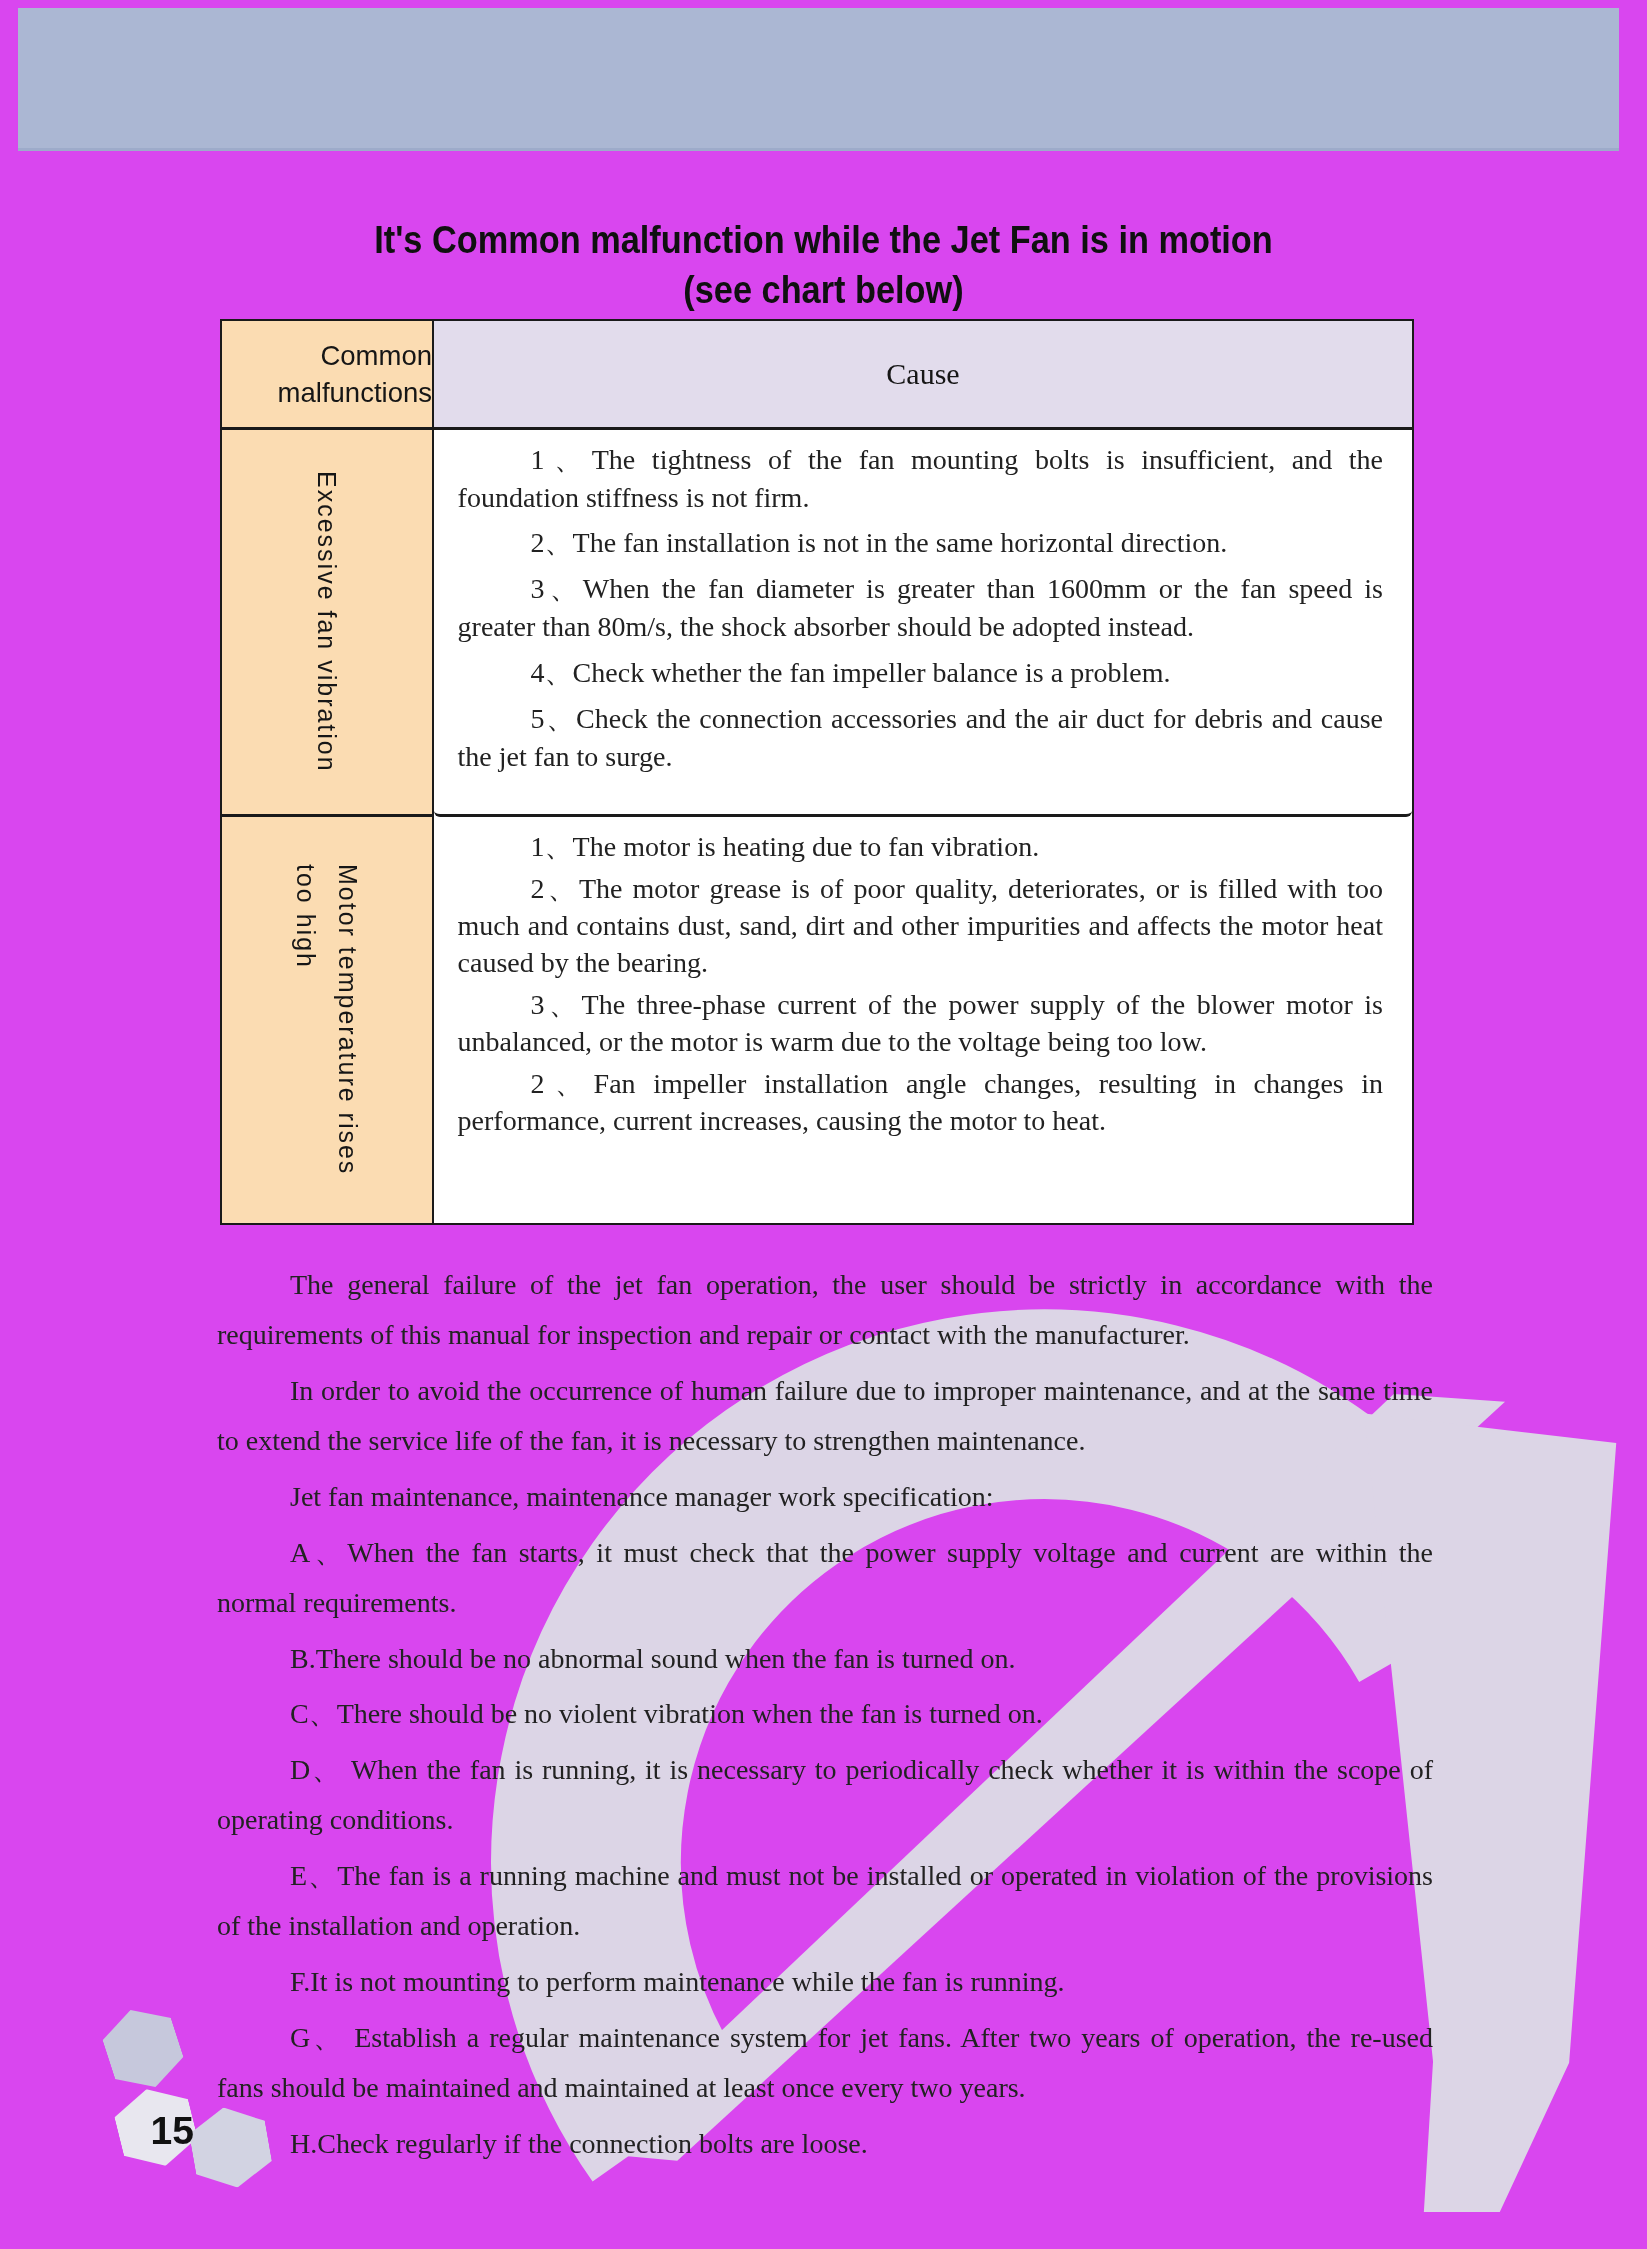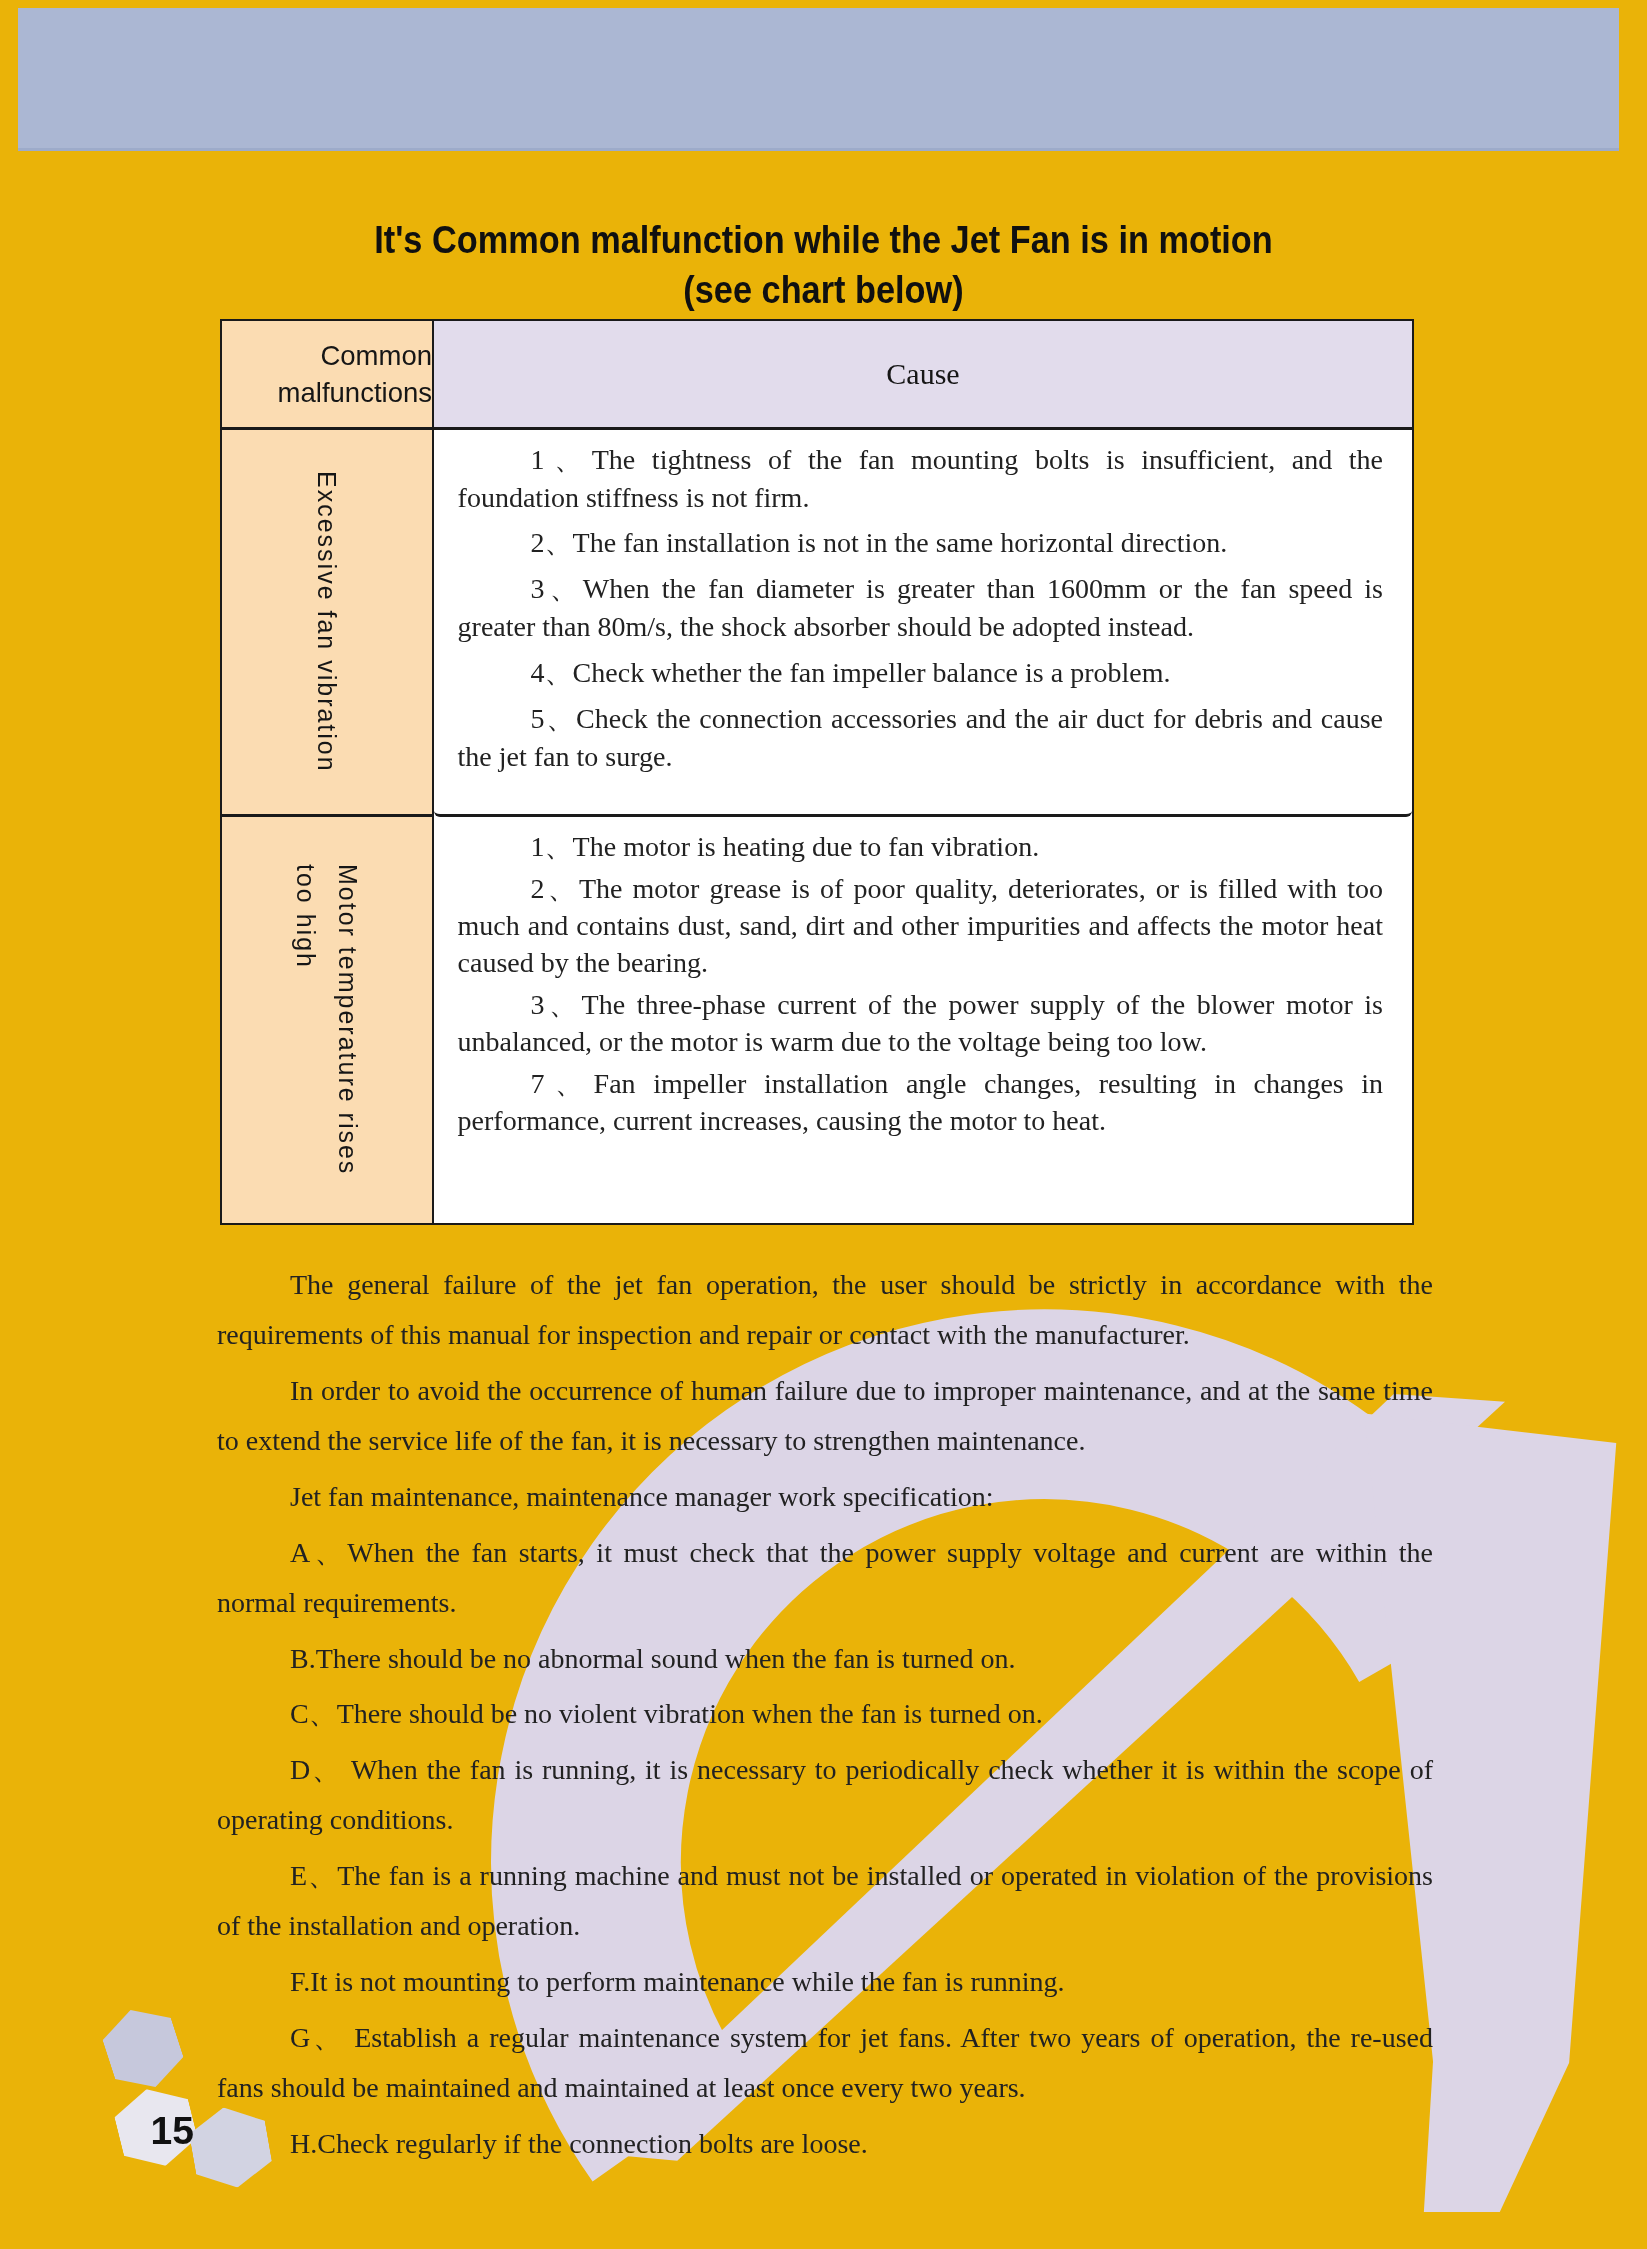--- a/index.html
+++ b/index.html
@@ -1,17 +1,17 @@
 <!DOCTYPE html>
 <html style="font-size:10.5px"><head>
 <meta charset="utf-8">
 <style>
   html,body { margin:0; padding:0; background:#ffffff; }
   .page {
-    position:relative; width:1647px; height:2250px; background:#eab308;
+    position:relative; width:1647px; height:2250px; background:#d946ef;
     overflow:hidden; font-family:"Liberation Serif", serif; color:#1f1f1f;
   }
   .band {
     position:absolute; left:18.3px; top:7.9px; width:1601px; height:140px;
     background:#abb7d3; border-bottom:3.3px solid #9dabca; z-index:2;
   }
   .watermark { position:absolute; left:0; top:0; z-index:1; }
   .page-title {
     position:absolute; left:0; top:215px; width:100%; margin:0; text-align:center;
     font-family:"Liberation Sans", sans-serif; font-weight:bold; font-size:39px;
@@ -102,21 +102,21 @@
     <div class="v-cell cell-r">
       <div class="vtext">
         <span>Motor temperature rises</span>
         <span>too high</span>
       </div>
     </div>
     <div class="cause-cell row2-cell">
       <p>1、The motor is heating due to fan vibration.</p>
       <p>2、The motor grease is of poor quality, deteriorates, or is filled with too much and contains dust, sand, dirt and other impurities and affects the motor heat caused by the bearing.</p>
       <p>3、The three-phase current of the power supply of the blower motor is unbalanced, or the motor is warm due to the voltage being too low.</p>
-      <p>7、Fan impeller installation angle changes, resulting in changes in performance, current increases, causing the motor to heat.</p>
+      <p>2、Fan impeller installation angle changes, resulting in changes in performance, current increases, causing the motor to heat.</p>
     </div>
 
   </div>
 
   <div class="body-text">
     <p>The general failure of the jet fan operation, the user should be strictly in accordance with the requirements of this manual for inspection and repair or contact with the manufacturer.</p>
     <p>In order to avoid the occurrence of human failure due to improper maintenance, and at the same time to extend the service life of the fan, it is necessary to strengthen maintenance.</p>
     <p>Jet fan maintenance, maintenance manager work specification:</p>
     <p>A、When the fan starts, it must check that the power supply voltage and current are within the normal requirements.</p>
     <p>B.There should be no abnormal sound when the fan is turned on.</p>

